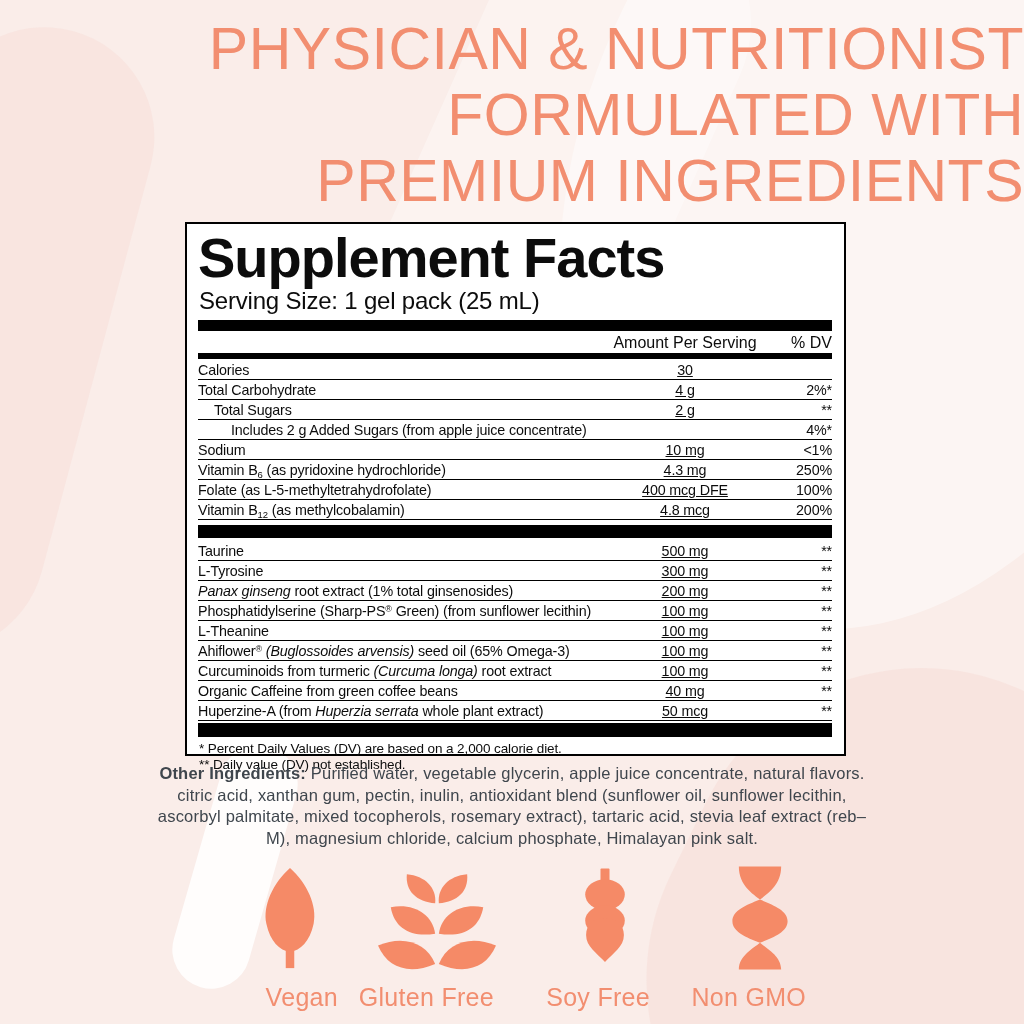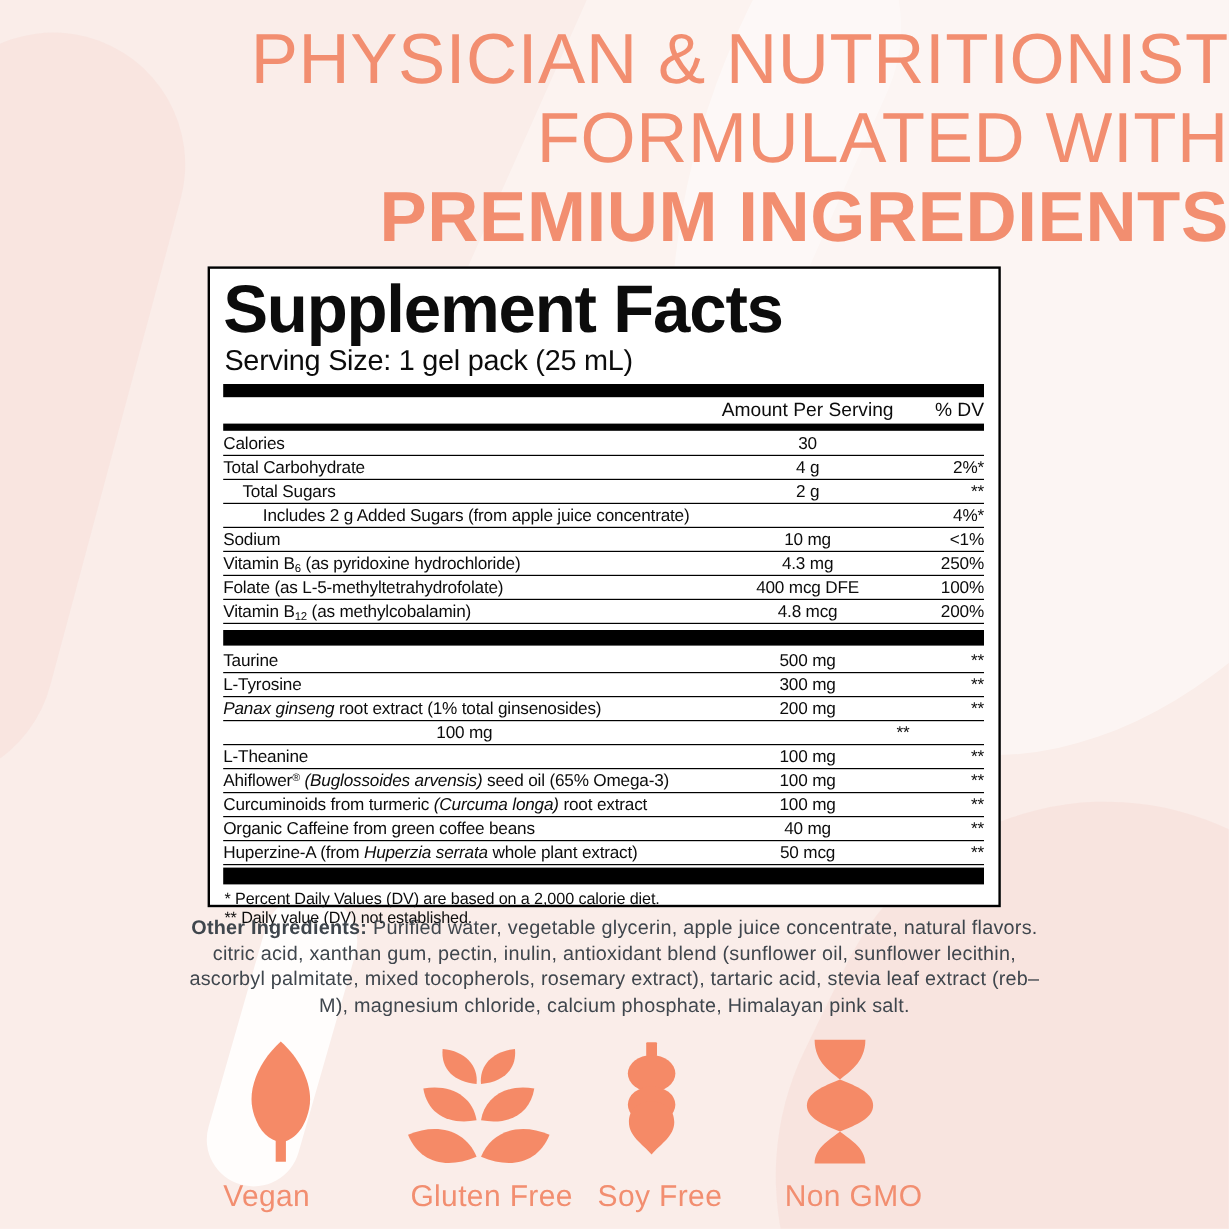--- a/index.html
+++ b/index.html
@@ -45,27 +45,27 @@
   .headline {
     position: absolute; top: 16px; left: 0; width: 1024px;
     text-align: right; color: var(--accent, #F28E70);
     z-index: 2;
   }
   .headline .hl-line {
     font-size: 59px; line-height: 66px; font-weight: 400;
     letter-spacing: 0.5px; white-space: nowrap;
   }
   .headline .hl-bold {
-    font-size: 59px; line-height: 66px; font-weight: 700;
+    font-size: 59px; line-height: 66px; font-weight: 400;
     letter-spacing: 0.5px; white-space: nowrap;
   }
 
   
   .sf-panel {
-    position: absolute; left: 173px; top: 222px;
+    position: absolute; left: 185px; top: 222px;
     width: 661px; height: 534px;
     background: #fff; border: 2px solid #000;
     padding: 5px 12px 0 11px;
     color: #0c0c0c; z-index: 2;
   }
   .sf-title {
     margin: 0; font-size: 56px; line-height: 57px;
     font-weight: 700; letter-spacing: -1px; white-space: nowrap;
   }
   .sf-serving {
@@ -86,21 +86,21 @@
   .sf-headrow .col-amount { text-align: center; }
   .sf-headrow .col-dv { text-align: right; }
 
   .sf-row {
     display: grid; grid-template-columns: 1fr 170px 62px;
     font-size: 14.3px; line-height: 15.5px; letter-spacing: -0.15px;
     padding: 2.5px 0 1px; border-bottom: 1px solid #000;
     align-items: center;
   }
   .sf-row .rn { white-space: nowrap; overflow: visible; }
-  .sf-row .ra { text-align: center; white-space: nowrap; }
+  .sf-row .ra { text-align: center; white-space: nowrap; text-decoration: underline; }
   .sf-row .rd { text-align: right; white-space: nowrap; }
   .sf-row.indent-1 .rn { padding-left: 16px; }
   .sf-row.indent-2 .rn { padding-left: 33px; }
   .sf-row sub { font-size: 9.5px; vertical-align: -3px; line-height: 0; }
   .sf-row sup { font-size: 9px; vertical-align: 4px; line-height: 0; }
 
   .sf-footnotes {
     font-size: 13.5px; line-height: 15.5px; padding: 4px 0 0 1px;
     letter-spacing: -0.1px;
   }
@@ -114,21 +114,21 @@
   }
   .other-ing strong { font-weight: 700; margin-top: 12px; }
 
   
   .badges {
     position: absolute; left: 186px; top: 866px; width: 620px;
     display: flex; justify-content: space-between; z-index: 2;
   }
   .badge {
     width: 152px; display: flex; flex-direction: column;
-    align-items: flex-start;
+    align-items: flex-end;
   }
   .badge svg { display: block; overflow: visible; }
   .badge .badge-label {
     margin-top: 13px; font-size: 25px; line-height: 28px;
     color: var(--accent, #F28E70); letter-spacing: 0.3px; white-space: nowrap;
   }
   .icon-fill { fill: var(--icon, #F58A67); }
 </style>
 </head>
 <body style="--bg: #FAEDE9; --accent: #F28E70; --icon: #F58A67; --body-text: #3F464D;">
@@ -208,20 +208,21 @@
         <span class="rn">L-Tyrosine</span>
         <span class="ra">300 mg</span>
         <span class="rd">**</span>
       </div>
       <div class="sf-row indent-0">
         <span class="rn"><i>Panax ginseng</i> root extract (1% total ginsenosides)</span>
         <span class="ra">200 mg</span>
         <span class="rd">**</span>
       </div>
       <div class="sf-row indent-0">
+        <span class="rn">Phosphatidylserine (Sharp-PS<sup>®</sup> Green) (from sunflower lecithin)</span>
         <span class="ra">100 mg</span>
         <span class="rd">**</span>
       </div>
       <div class="sf-row indent-0">
         <span class="rn">L-Theanine</span>
         <span class="ra">100 mg</span>
         <span class="rd">**</span>
       </div>
       <div class="sf-row indent-0">
         <span class="rn">Ahiflower<sup>®</sup> <i>(Buglossoides arvensis)</i> seed oil (65% Omega-3)</span>

